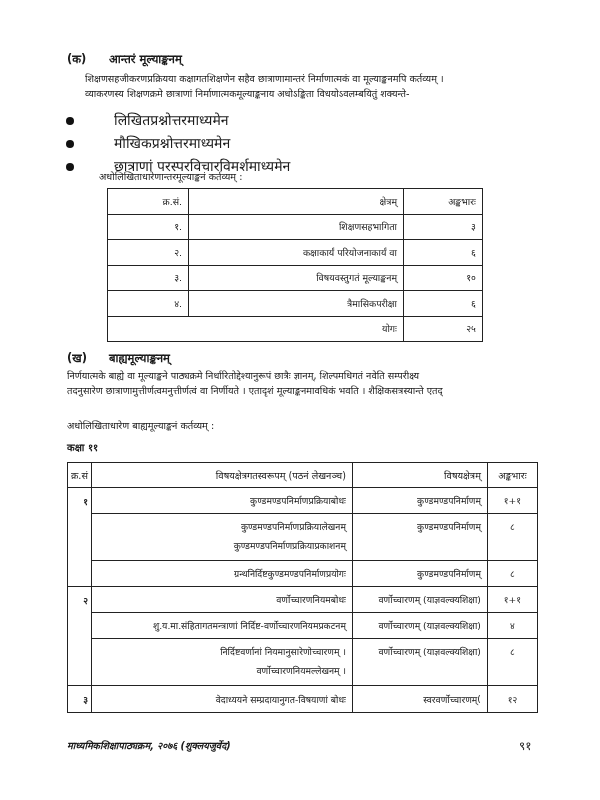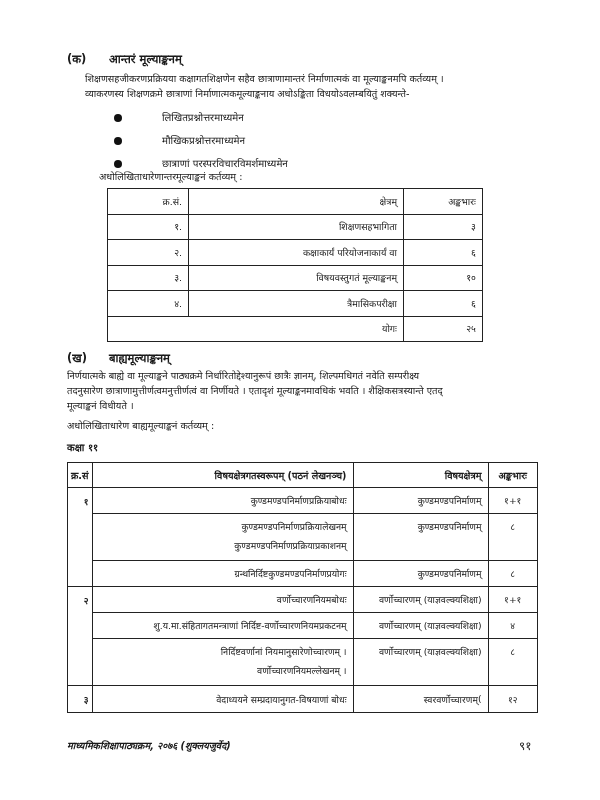--- a/index.html
+++ b/index.html
@@ -2,28 +2,28 @@
 <html><head>
 <meta charset="utf-8">
 <style>
   html, body { margin: 0; padding: 0; background: #ffffff; }
   body { width: 600px; height: 800px; position: relative; overflow: hidden;
          font-family: "DejaVu Sans", "Liberation Sans", sans-serif; color: #1a1a1a; }
   .page { position: absolute; left: 0; top: 0; width: 600px; height: 800px; }
   .h { position: absolute; font-size: 11.5px; font-weight: bold; }
   .h .mark { display: inline-block; width: 42px; }
   .p { position: absolute; font-size: 9.6px; line-height: 15px; text-align: justify; }
-  .bullet { position: absolute; font-size: 10px; left: 66px; margin-left: 48px; }
+  .bullet { position: absolute; font-size: 14px; left: 66px; }
   .bullet .dot { display: inline-block; width: 8px; height: 8px; border-radius: 50%; background: #111; vertical-align: middle; margin-right: 40px; }
   table { border-collapse: collapse; position: absolute; }
   td, th { border: 1.4px solid #222; font-size: 9.4px; padding: 0 6px; vertical-align: middle; text-align: right; font-weight: normal; }
   #t1 { left: 107px; top: 188px; width: 376px; }
   #t1 td { height: 24.5px; }
   #t2 { left: 67px; top: 462px; width: 471px; }
-  #t2 th { font-weight: bold; height: 24px; font-size: 9.6px; }
+  #t2 th { font-weight: normal; height: 24px; font-size: 9.6px; }
   #t2 td { font-size: 9.2px; }
   .c { text-align: center !important; }
   .multi { line-height: 19px; padding-top: 3px; padding-bottom: 3px; vertical-align: top; }
   .footer { position: absolute; top: 739px; left: 67px; font-size: 9.6px; font-style: italic; font-weight: bold; }
   .pnum { position: absolute; top: 737px; left: 519px; font-size: 12px; }
 </style>
 </head>
 <body>
 
 <div class="page">
@@ -74,21 +74,20 @@
     </tr>
   </tbody>
     </table>
 
   <div class="h" style="left:67px; top:350px;">
     <span class="mark">(ख)</span><span>बाह्यमूल्याङ्कनम्</span>
   </div>
   <div class="p" style="left:67px; top:368px; width:470px;">
     <div>निर्णयात्मके बाह्ये वा मूल्याङ्कने पाठ्यक्रमे निर्धारितोद्देश्यानुरूपं छात्रैः ज्ञानम्, शिल्पमधिगतं नवेति सम्परीक्ष्य</div>
     <div>तदनुसारेण छात्राणामुत्तीर्णत्वमनुत्तीर्णत्वं वा निर्णीयते । एतादृशं मूल्याङ्कनमावधिकं भवति । शैक्षिकसत्रस्यान्ते एतद्</div>
-    <div>मूल्याङ्कनं विधीयते ।</div>
   </div>
   <div class="p" style="left:67px; top:418px;">अधोलिखिताधारेण बाह्यमूल्याङ्कनं कर्तव्यम् :</div>
   <div class="h" style="left:67px; top:440px; font-size:10px;">कक्षा ११</div>
 
   <table id="t2">
     <tbody>
         <tr>
       <th style="width:14px; padding:0 3px;">क्र.सं</th>
       <th style="width:248px;">विषयक्षेत्रगतस्वरूपम् (पठनं लेखनञ्च)</th>
       <th style="width:122px;">विषयक्षेत्रम्</th>

